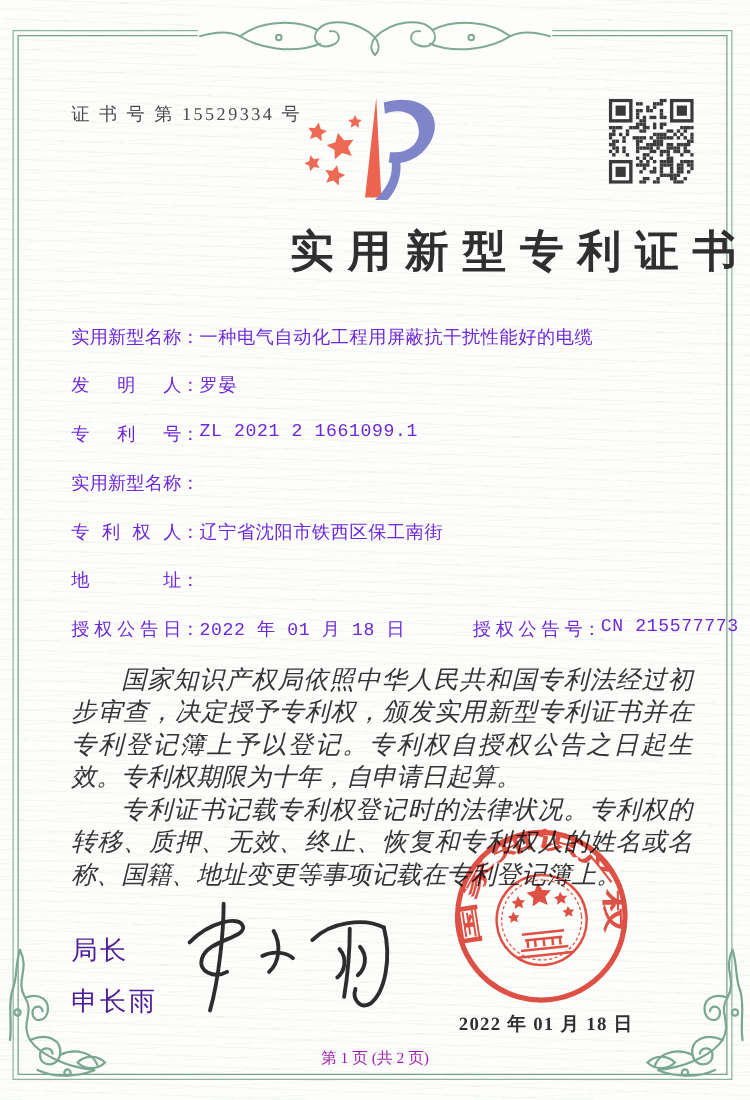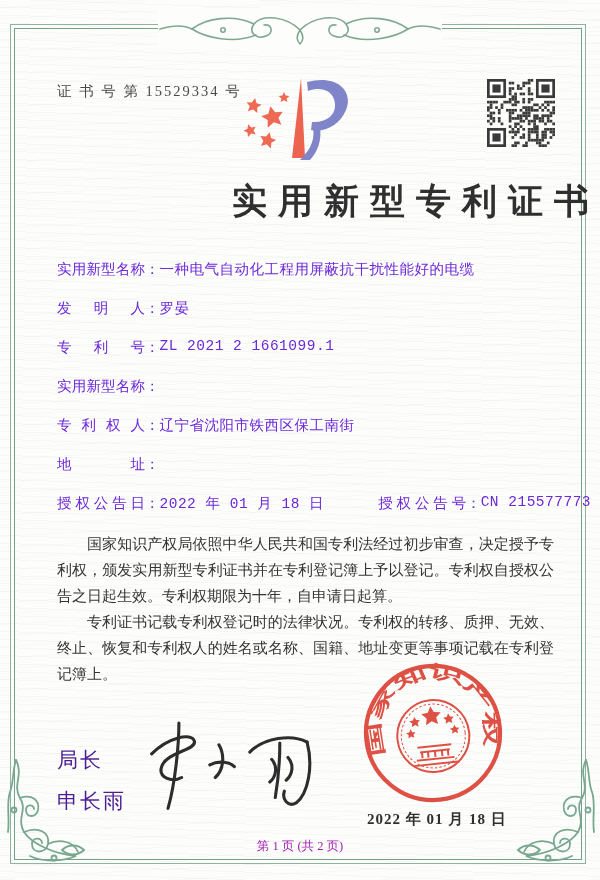--- a/index.html
+++ b/index.html
@@ -32,21 +32,22 @@
   }
   .fields{position:absolute; left:57px; top:260px; right:40px; font-size:14.5px; color:#6d28d9;}
   .frow{display:flex; height:22px; margin-bottom:17px; white-space:nowrap;}
   .flabel{flex:0 0 100px;}
   .jt{display:inline-block; width:88px; text-align:justify; text-align-last:justify;}
   .fvalue{letter-spacing:.5px;font-family:Liberation Mono, monospace;}
   .grant2{margin-left:54px;}
   .grant2 .jt{width:88px;}
   .paras{
     position:absolute; left:57px; right:46px; top:531px;
-    font-size:15px; line-height:26px; text-align:justify; color:#343434;
+    font-size:20px; line-height:26px; text-align:justify; color:#343434;
+    font-style:italic;
   }
   .paras p{margin:0; text-indent:2em;}
   .officer{position:absolute; left:57px; top:746px; font-size:21px; color:#4c1d95; letter-spacing:2px;}
   .officer div{margin-bottom:13px;}
   .signature{position:absolute; left:128px; top:715px; width:200px; height:105px;}
   .seal{position:absolute; left:358px; top:658px; width:150px; height:150px;
         mix-blend-mode:multiply; opacity:.92; transform:rotate(-6deg);}
   .seal-date{position:absolute; left:367px; top:810px; font-size:15px; font-weight:bold;
              letter-spacing:1px; color:#2f2f2f;}
   .footer{position:absolute; left:0; right:0; top:838px; text-align:center; font-size:12.5px; color:#a21caf;}

